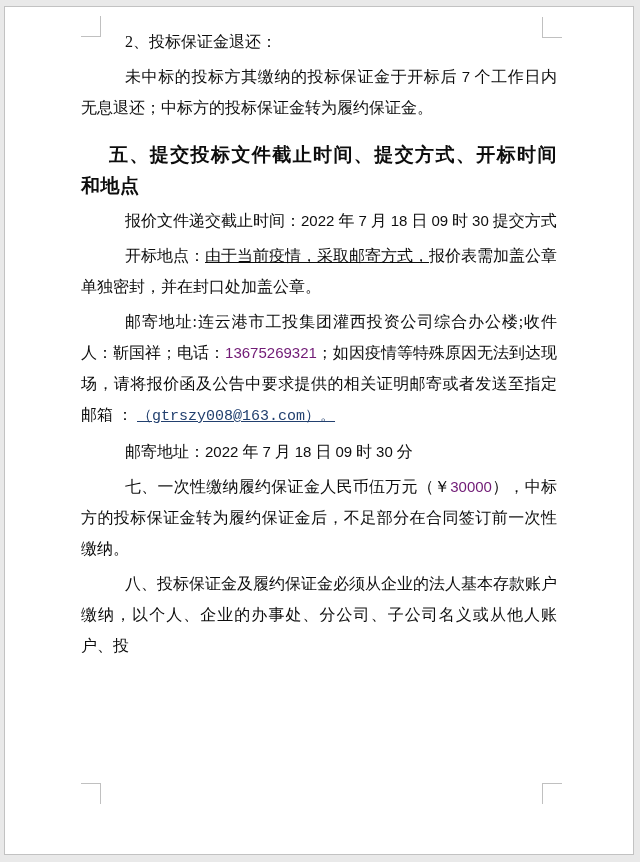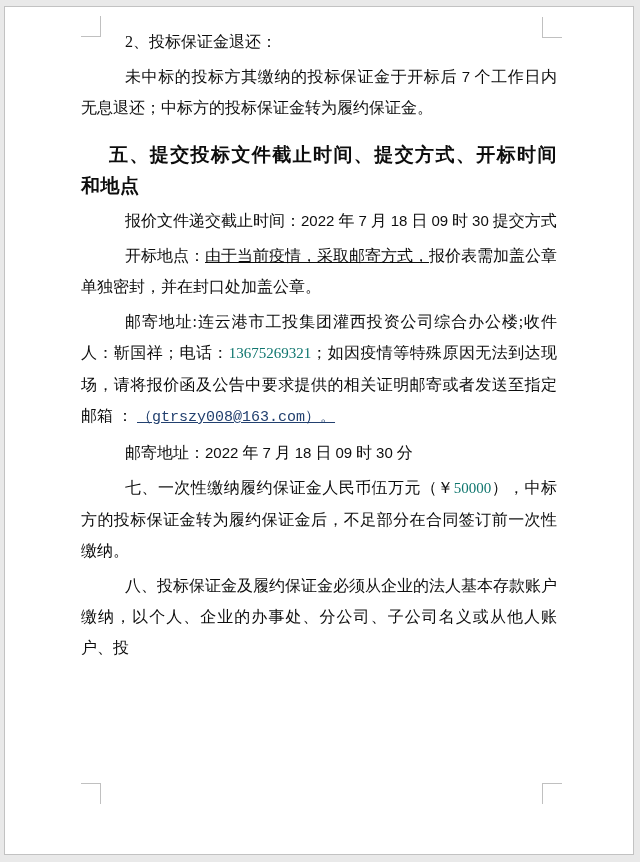--- a/index.html
+++ b/index.html
@@ -58,23 +58,23 @@
     font-weight: 700;
     font-size: 19px;
     margin-top: 16px;
     letter-spacing: 0.5px;
   }
   .run-num {
     font-family: "Liberation Sans", "DejaVu Sans", sans-serif;
     font-size: 15px;
   }
   .run-num-blue {
-    font-family: Liberation Serif, serif;
+    font-family: Liberation Sans, sans-serif;
     font-size: 15px;
-    color: #0f766e;
+    color: #701a75;
   }
   .run-u {
     text-decoration: underline;
   }
   .run-email {
     font-family: Liberation Mono, monospace;
     font-size: 15px;
     color: #22406f;
   }
 </style>
@@ -88,16 +88,16 @@
   <div class="crop crop-bl"></div>
   <div class="crop crop-br"></div>
   <div class="doc-text">
       <p class="p-body"><span>2、投标保证金退还：</span></p>
       <p class="p-body"><span>未中标的投标方其缴纳的投标保证金于开标后 </span><span class="run-num">7</span><span> 个工作日内无息退还；中标方的投标保证金转为履约保证金。</span></p>
       <p class="p-heading"><span>五、提交投标文件截止时间、提交方式、开标时间和地点</span></p>
       <p class="p-body"><span>报价文件递交截止时间：</span><span class="run-num">2022</span><span> 年 </span><span class="run-num">7</span><span> 月 </span><span class="run-num">18</span><span> 日 </span><span class="run-num">09</span><span> 时 </span><span class="run-num">30</span><span> 提交方式</span></p>
       <p class="p-body"><span>开标地点：</span><span class="run-u">由于当前疫情，采取邮寄方式，</span><span>报价表需加盖公章单独密封，并在封口处加盖公章。</span></p>
       <p class="p-body"><span>邮寄地址:连云港市工投集团灌西投资公司综合办公楼;收件人：靳国祥；电话：</span><span class="run-num-blue">13675269321</span><span>；如因疫情等特殊原因无法到达现场，请将报价函及公告中要求提供的相关证明邮寄或者发送至指定邮箱 ： </span><span class="run-u run-email">（gtrszy008@163.com）。</span></p>
       <p class="p-body"><span>邮寄地址：</span><span class="run-num">2022</span><span> 年 </span><span class="run-num">7</span><span> 月 </span><span class="run-num">18</span><span> 日 </span><span class="run-num">09</span><span> 时 </span><span class="run-num">30</span><span> 分</span></p>
-      <p class="p-body"><span>七、一次性缴纳履约保证金人民币伍万元（￥</span><span class="run-num-blue">50000</span><span>），中标方的投标保证金转为履约保证金后，不足部分在合同签订前一次性缴纳。</span></p>
+      <p class="p-body"><span>七、一次性缴纳履约保证金人民币伍万元（￥</span><span class="run-num-blue">30000</span><span>），中标方的投标保证金转为履约保证金后，不足部分在合同签订前一次性缴纳。</span></p>
       <p class="p-body"><span>八、投标保证金及履约保证金必须从企业的法人基本存款账户缴纳，以个人、企业的办事处、分公司、子公司名义或从他人账户、投</span></p>
     </div>
 </div>
 
 </body></html>

